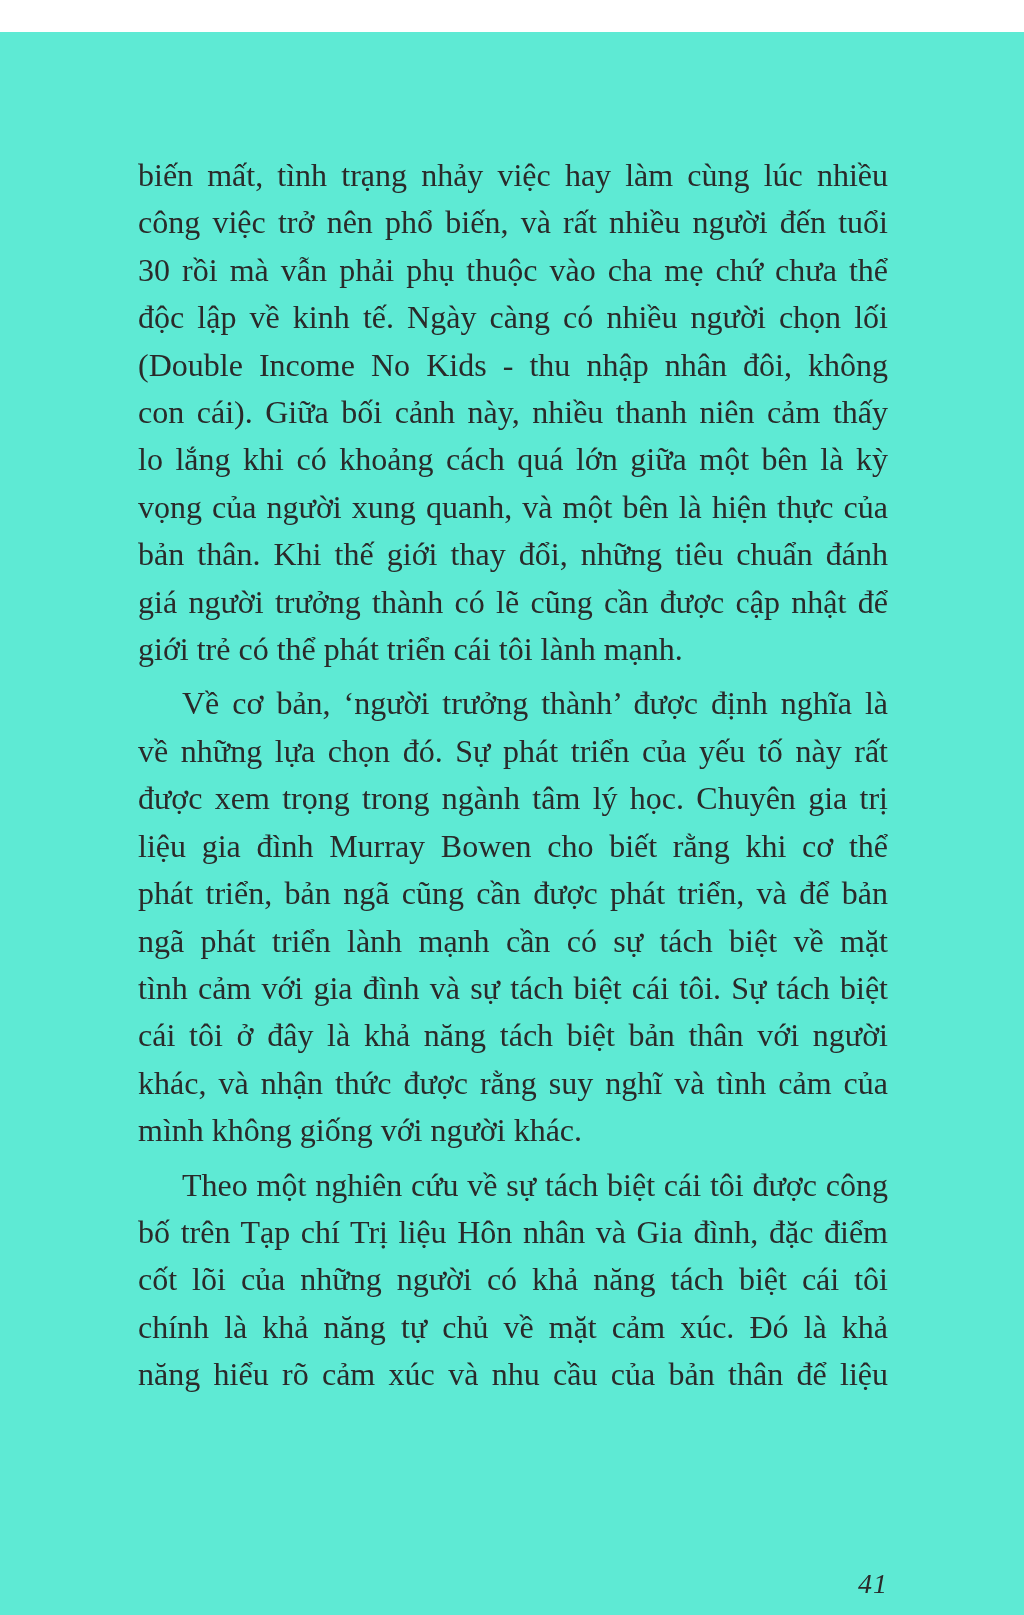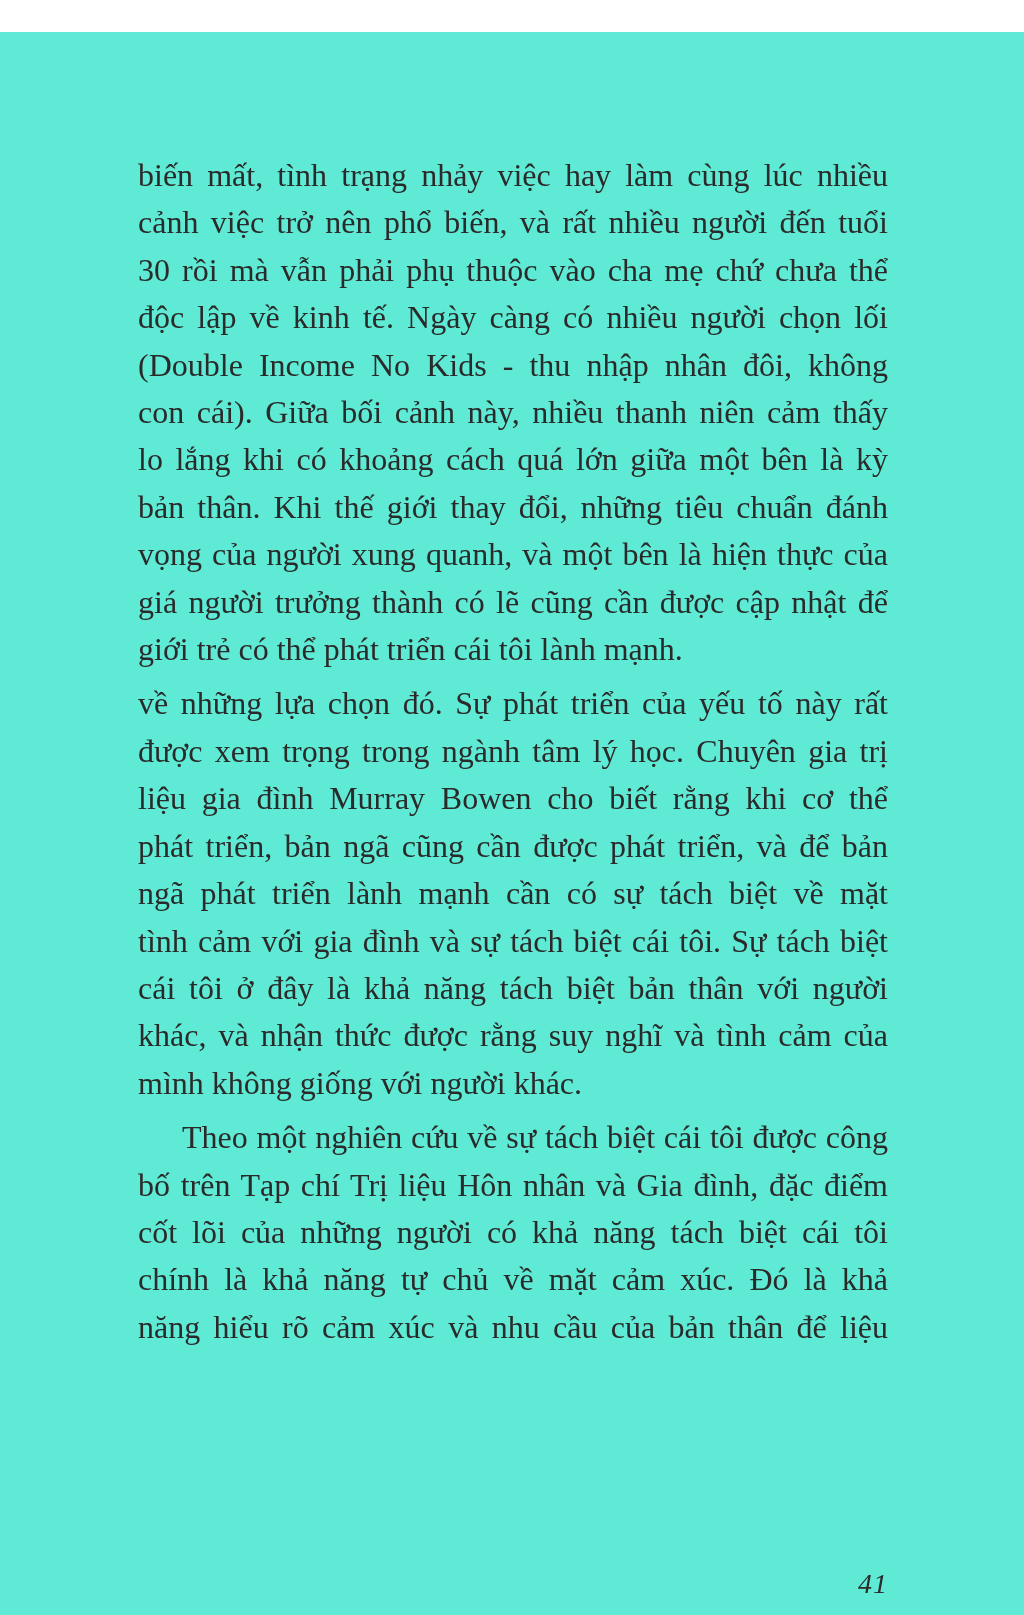--- a/index.html
+++ b/index.html
@@ -42,32 +42,33 @@
     letter-spacing: 1px;
   }
 </style>
 </head>
 <body>
 
 <div class="page" style="background: #5eead4; color: rgb(42, 42, 42); margin-top: 32px;">
   <div class="text-block">
       <div class="para">
         <div class="line">biến mất, tình trạng nhảy việc hay làm cùng lúc nhiều</div>
-        <div class="line">cảnh việc trở nên phổ biến, và rất nhiều người đến tuổi</div>
+        <div class="line">công việc trở nên phổ biến, và rất nhiều người đến tuổi</div>
         <div class="line">30 rồi mà vẫn phải phụ thuộc vào cha mẹ chứ chưa thể</div>
         <div class="line">độc lập về kinh tế. Ngày càng có nhiều người chọn lối</div>
         <div class="line">(Double Income No Kids - thu nhập nhân đôi, không</div>
         <div class="line">con cái). Giữa bối cảnh này, nhiều thanh niên cảm thấy</div>
         <div class="line">lo lắng khi có khoảng cách quá lớn giữa một bên là kỳ</div>
+        <div class="line">vọng của người xung quanh, và một bên là hiện thực của</div>
         <div class="line">bản thân. Khi thế giới thay đổi, những tiêu chuẩn đánh</div>
-        <div class="line">vọng của người xung quanh, và một bên là hiện thực của</div>
         <div class="line">giá người trưởng thành có lẽ cũng cần được cập nhật để</div>
         <div class="line short">giới trẻ có thể phát triển cái tôi lành mạnh.</div>
       </div>
       <div class="para">
+        <div class="line indent">Về cơ bản, ‘người trưởng thành’ được định nghĩa là</div>
         <div class="line">về những lựa chọn đó. Sự phát triển của yếu tố này rất</div>
         <div class="line">được xem trọng trong ngành tâm lý học. Chuyên gia trị</div>
         <div class="line">liệu gia đình Murray Bowen cho biết rằng khi cơ thể</div>
         <div class="line">phát triển, bản ngã cũng cần được phát triển, và để bản</div>
         <div class="line">ngã phát triển lành mạnh cần có sự tách biệt về mặt</div>
         <div class="line">tình cảm với gia đình và sự tách biệt cái tôi. Sự tách biệt</div>
         <div class="line">cái tôi ở đây là khả năng tách biệt bản thân với người</div>
         <div class="line">khác, và nhận thức được rằng suy nghĩ và tình cảm của</div>
         <div class="line short">mình không giống với người khác.</div>
       </div>

